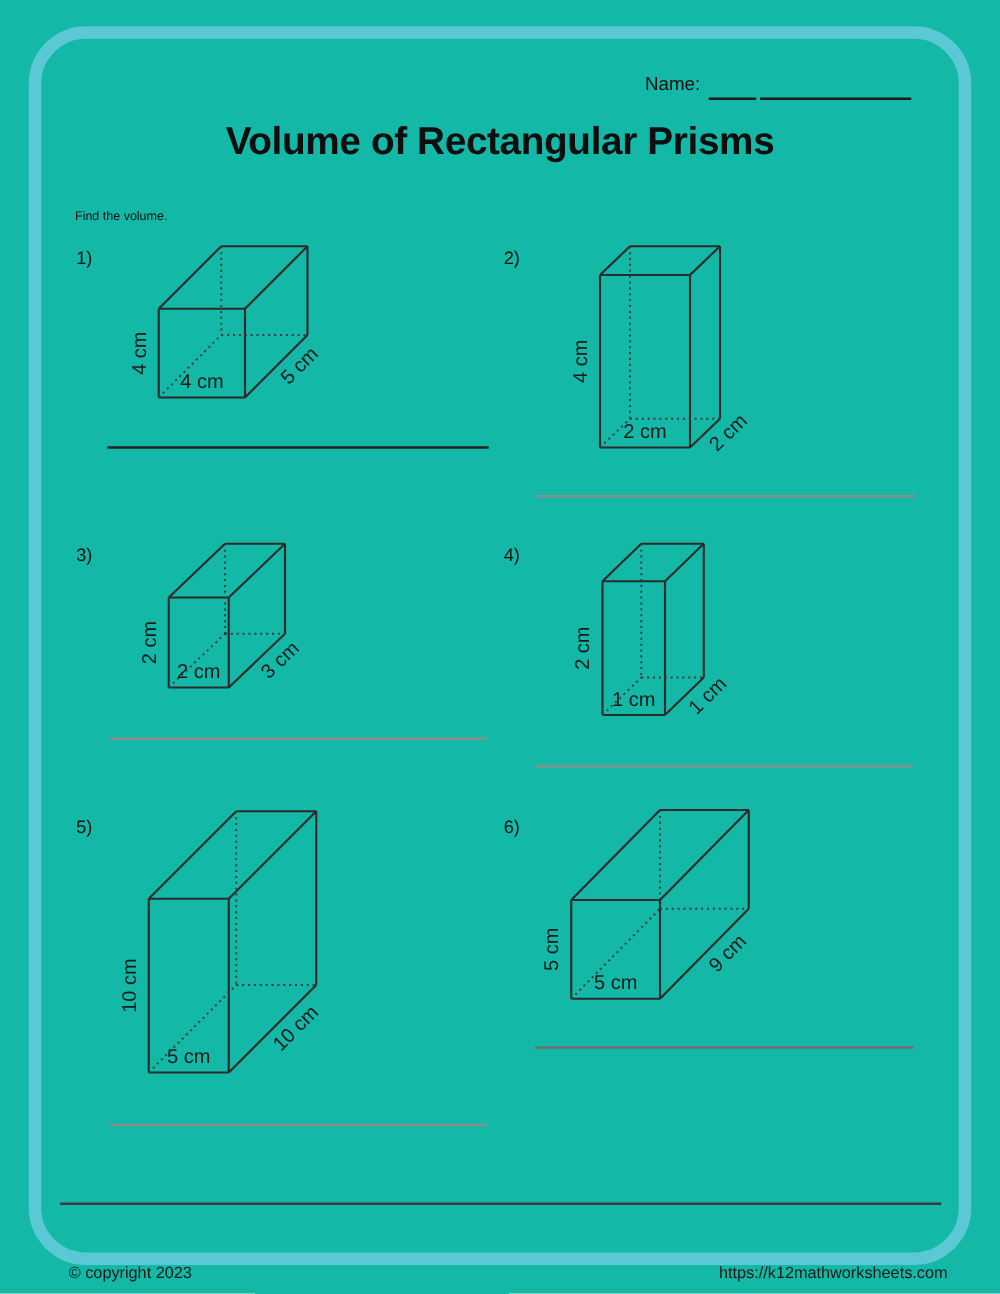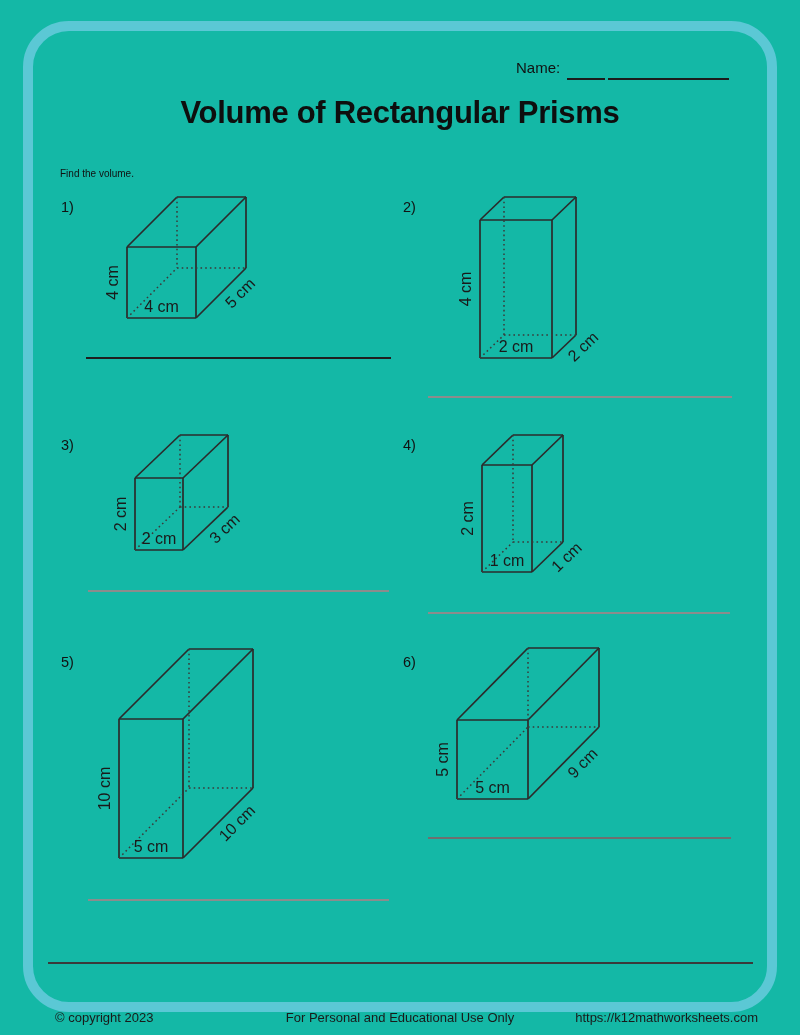--- a/index.html
+++ b/index.html
@@ -162,16 +162,15 @@
       <line x1="103" y1="87" x2="174" y2="87" stroke="#3a3a3a" stroke-width="1.5" stroke-dasharray="1.6 3.1"></line>
       <line x1="32" y1="159" x2="103" y2="87" stroke="#3a3a3a" stroke-width="1.5" stroke-dasharray="1.6 3.1"></line>
       <text x="17" y="119.5" transform="rotate(-90 17 119.5)">5 cm</text>
       <text x="67.5" y="147">5 cm</text>
       <text x="157.5" y="123" transform="rotate(-45.4 157.5 123)">9 cm</text>
     </svg>
   <div class="answer-line" style="left:428px;top:837px;width:303px;background:#6f6f6f"></div>
 
   <div class="footer-line"></div>
   <div class="footer-text f-left">© copyright 2023</div>
-  <div class="footer-text f-center">For Personal and Educational Use Only</div>
   <div class="footer-text f-right">https://k12mathworksheets.com</div>
 
 </div>
 
 </body></html>

